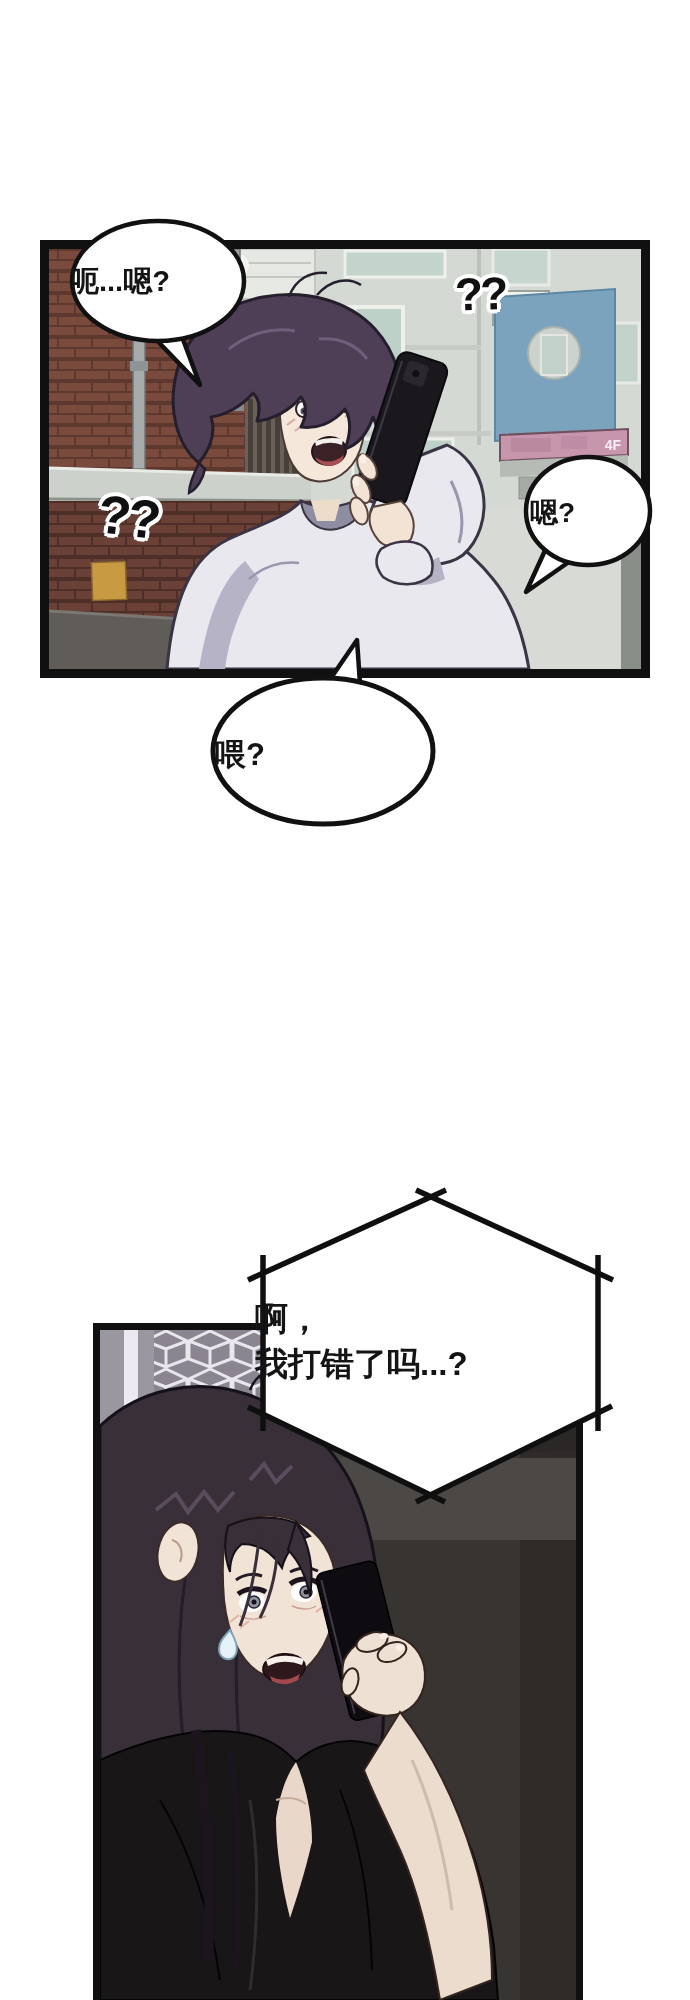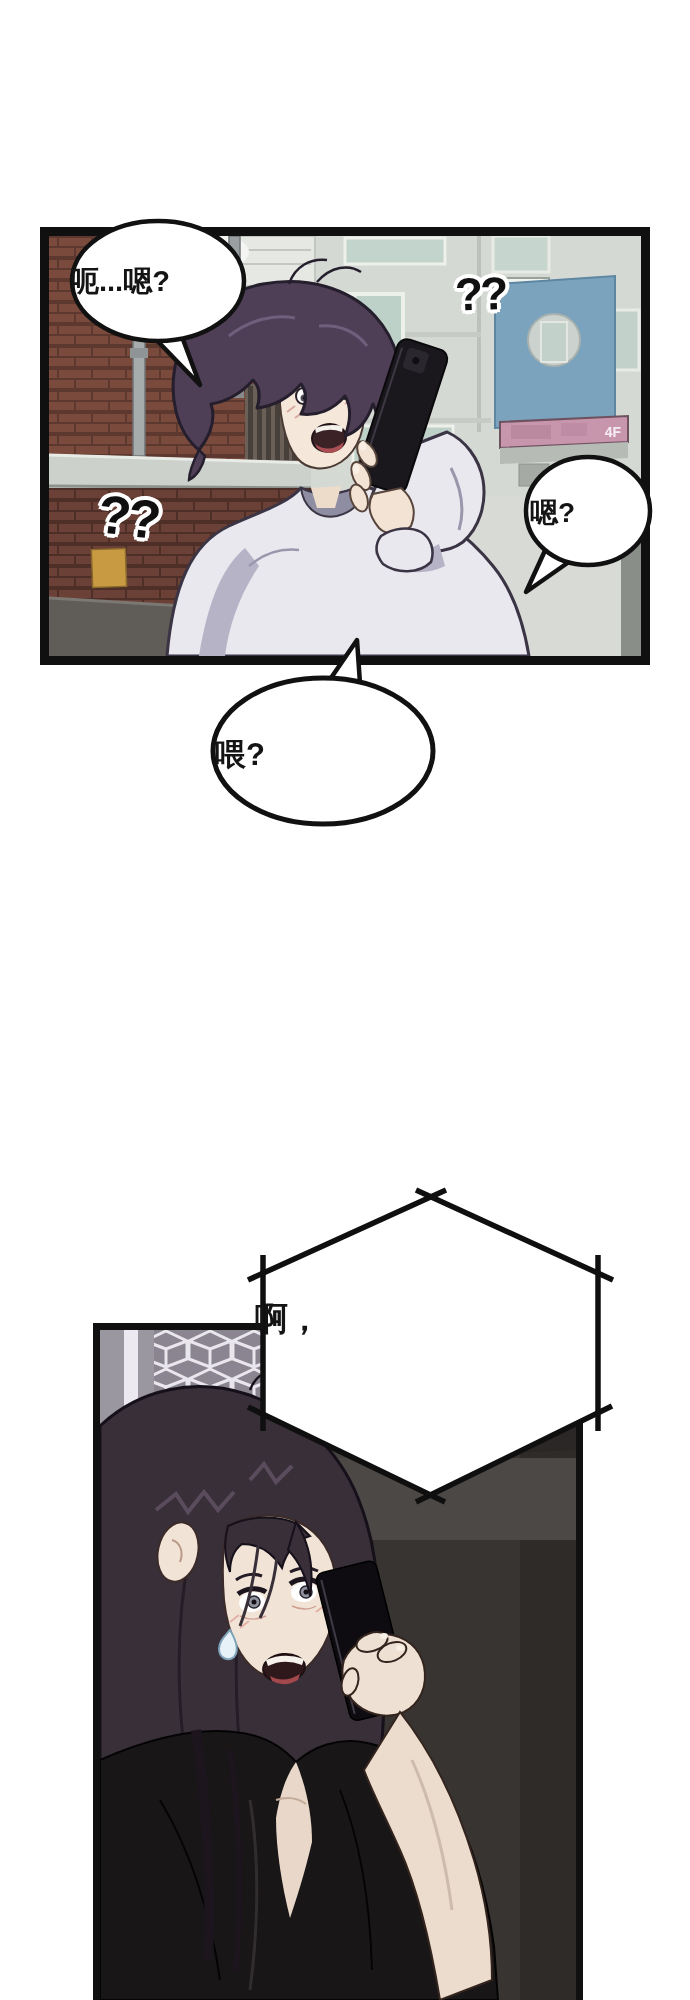--- a/index.html
+++ b/index.html
@@ -12,21 +12,21 @@
   .sfx{position:absolute;font-weight:900;color:#101010;letter-spacing:-3px;
        text-shadow:-3px -3px 0 #fff,3px -3px 0 #fff,-3px 3px 0 #fff,3px 3px 0 #fff,
                    -4px 0 0 #fff,4px 0 0 #fff,0 -4px 0 #fff,0 4px 0 #fff;}
   svg{display:block;}
 </style>
 </head>
 <body>
 
 <div id="page">
 
-  <div id="panel1" class="panel" style="left:40px;top:227px;width:610px;height:438px;">
+  <div id="panel1" class="panel" style="left:40px;top:240px;width:610px;height:438px;">
     <svg width="592" height="420" viewBox="0 0 592 420">
       <defs>
         <pattern id="br" width="34" height="22" patternUnits="userSpaceOnUse">
           <rect width="34" height="22" fill="#7a4a3d"></rect>
           <path d="M0 1h34 M0 11h34 M0 21h34 M9 0v11 M26 11v11" stroke="#5d382e" stroke-width="2" fill="none"></path>
         </pattern>
         <pattern id="br2" width="34" height="22" patternUnits="userSpaceOnUse">
           <rect width="34" height="22" fill="#6b4036"></rect>
           <path d="M0 1h34 M0 11h34 M0 21h34 M9 0v11 M26 11v11" stroke="#4e2f27" stroke-width="2" fill="none"></path>
         </pattern>
@@ -303,15 +303,16 @@
       <line x1="23" y1="115" x2="221" y2="25"></line>
       <line x1="191" y1="25" x2="388" y2="115"></line>
       <line x1="373" y1="90" x2="373" y2="266"></line>
       <line x1="387" y1="241" x2="191" y2="337"></line>
       <line x1="220" y1="337" x2="23" y2="242"></line>
       <line x1="38" y1="90" x2="38" y2="266"></line>
     </g>
   </svg>
   <div class="balloon-text" style="left:255px;top:1296px;width:360px;font-size:33px;line-height:45px;">
     <span style="display:block;">啊，</span>
+    <span style="display:block;">我打错了吗...?</span>
   </div>
 
 </div>
 
 </body></html>

